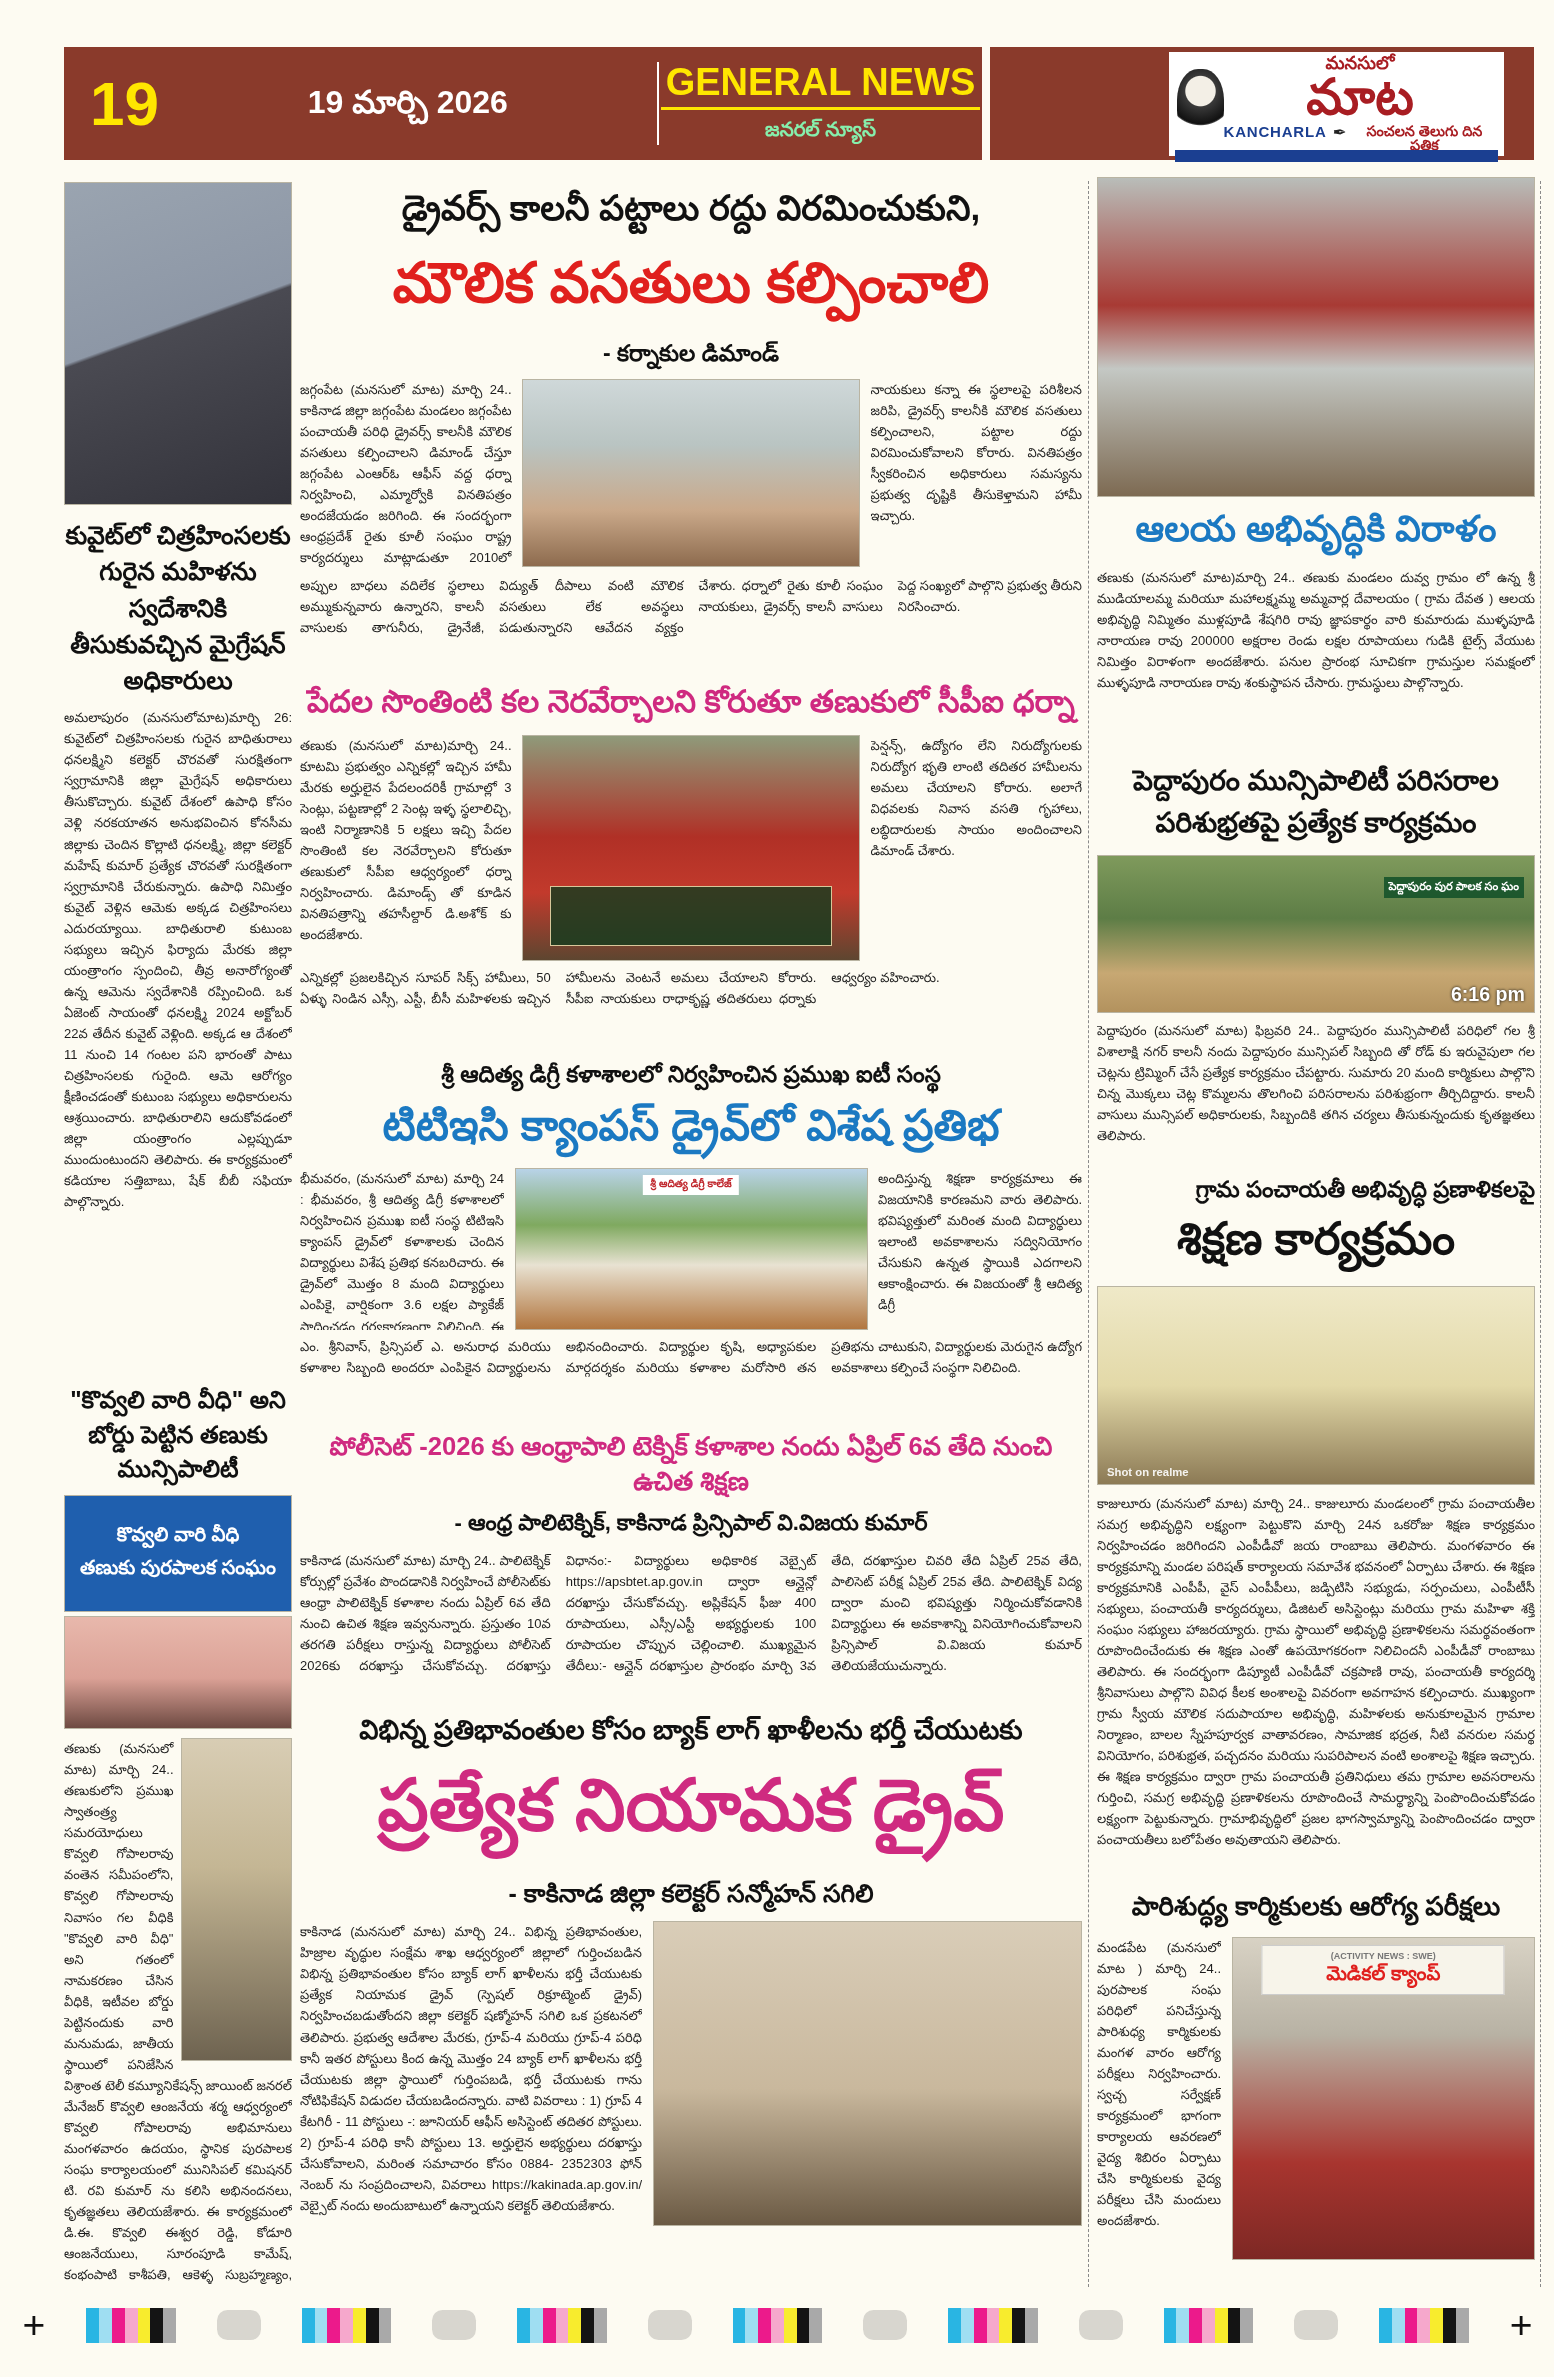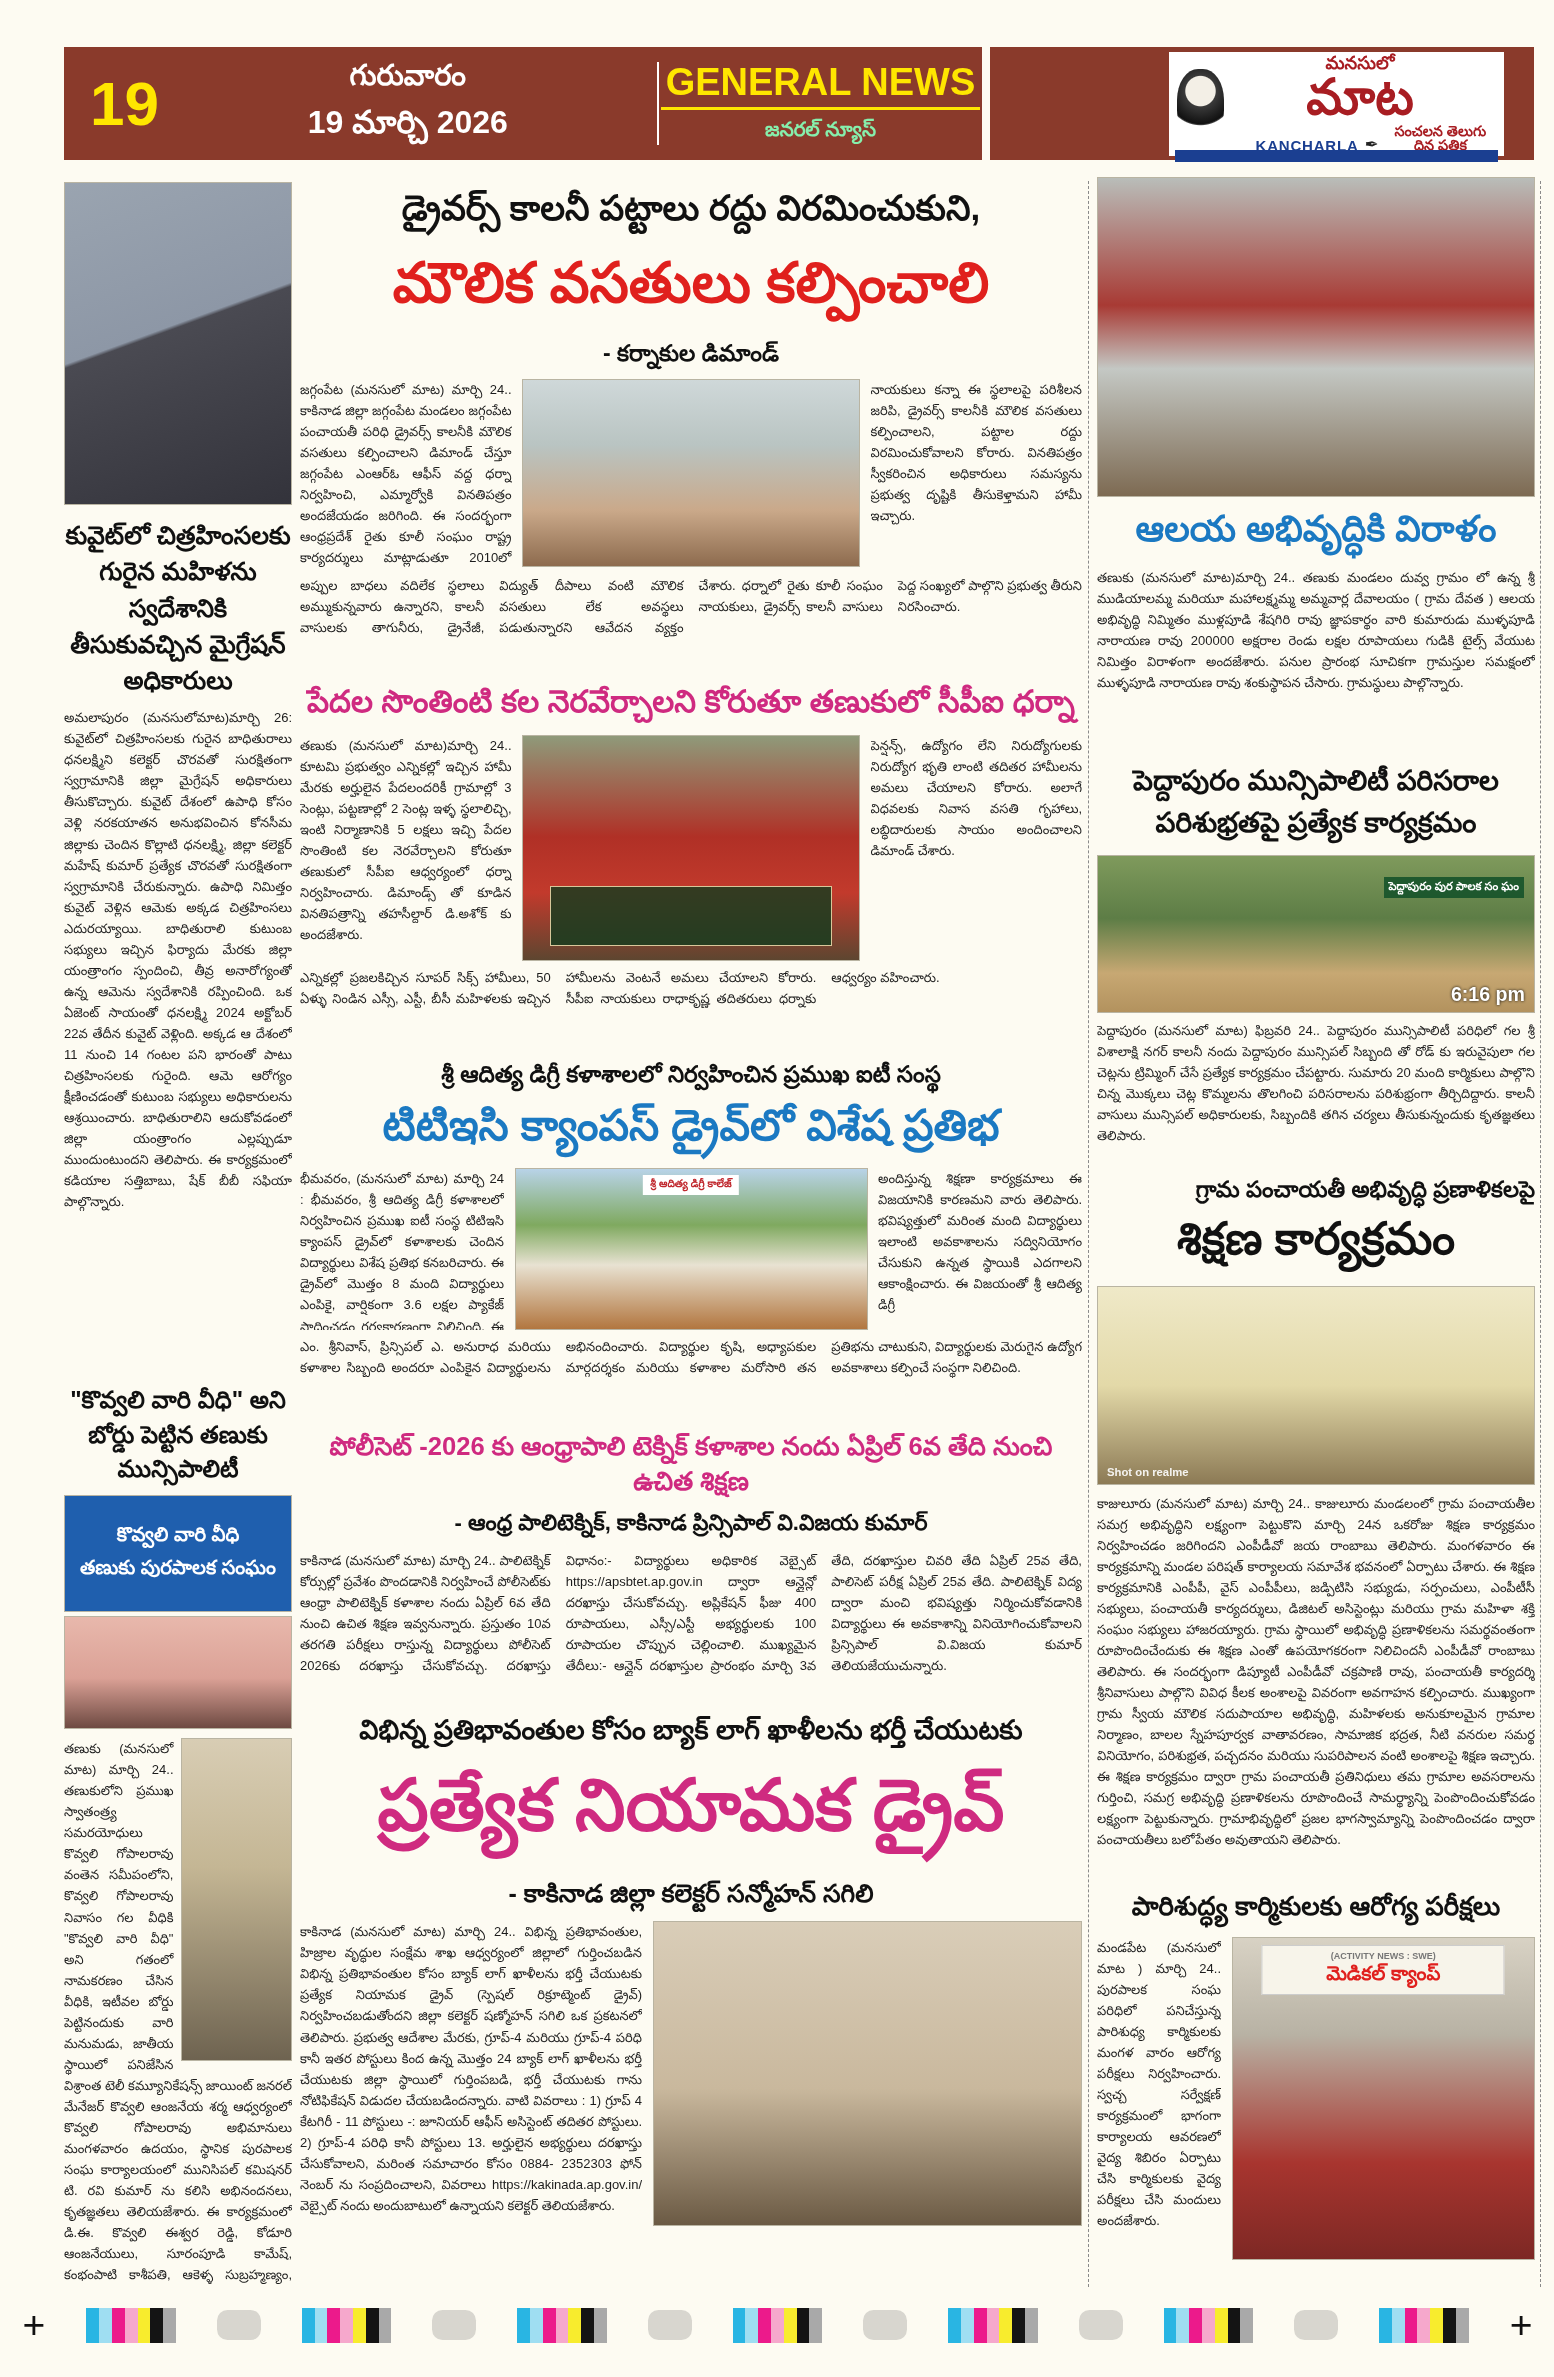--- a/index.html
+++ b/index.html
@@ -19,21 +19,21 @@
   .sec-en{display:inline-block;font-size:38px;font-weight:bold;color:var(--accent_yellow);
           border-bottom:3px solid var(--accent_yellow);padding:0 4.5px 3px;}
   .sec-te{font-size:20px;font-weight:bold;color:#86efac;margin-top:8px;}
   .logo-card{background:#ffffff;width:335px;height:104px;margin:4.5px 30px 4.5px 0;position:relative;
              display:flex;align-items:center;padding:0 7.5px;box-sizing:border-box;}
   .logo-face{width:47px;height:69px;border-radius:45% 45% 40% 40%;flex:0 0 47px;
              background:radial-gradient(circle at 50% 32%,#f3efe6 28%,#3a3a3a 30%,#111 62%,#3a3a3a 64%,#fff 66%);}
   .logo-mid{flex:1;text-align:center;line-height:1;}
   .logo-top{font-size:18px;font-weight:bold;color:var(--logo_red);}
   .logo-main{font-size:50px;font-weight:bold;color:var(--logo_red);}
-  .logo-bottom{display:flex;align-items:flex-end;gap:6px;justify-content:center;margin-top:1.5px;margin-left:32px;}
+  .logo-bottom{display:flex;align-items:flex-start;gap:6px;justify-content:center;margin-top:1.5px;}
   .brand{font-size:15px;font-weight:bold;color:var(--brand_blue);letter-spacing:0.8px;}
   .pen{font-size:16.5px;color:#222;}
   .tagline{font-size:14.3px;font-weight:bold;color:var(--logo_red);}
   .logo-bluebar{position:absolute;left:6px;right:6px;bottom:-6px;height:12px;background:var(--brand_blue);}
   
   .col-left{position:absolute;left:64px;top:182px;width:228px;height:2106px;overflow:hidden;}
   .col-center{position:absolute;left:300px;top:177px;width:782px;height:2117px;overflow:hidden;}
   .col-right{position:absolute;left:1097px;top:177px;width:438px;height:2117px;overflow:hidden;}
   .vrule{position:absolute;top:181px;bottom:90px;width:0;border-left:1.5px dashed #8a8a8a;}
   .vrule.r1{left:1088px;} .vrule.r2{left:1540px;}
@@ -102,21 +102,20 @@
 </style>
 </head>
 <body>
 
 <div class="page">
 
   <div class="masthead">
     <div class="mast-bar mast-bar1">
       <div class="mast-num">19</div>
       <div class="mast-date">
-        <div class="day">గురువారం</div>
         <div class="dt">19 మార్చి 2026</div>
       </div>
       <div class="mast-div"></div>
       <div class="mast-section">
         <span class="sec-en">GENERAL NEWS</span>
         <div class="sec-te">జనరల్ న్యూస్</div>
       </div>
     </div>
     <div class="mast-bar mast-bar2">
       <div class="logo-card">

